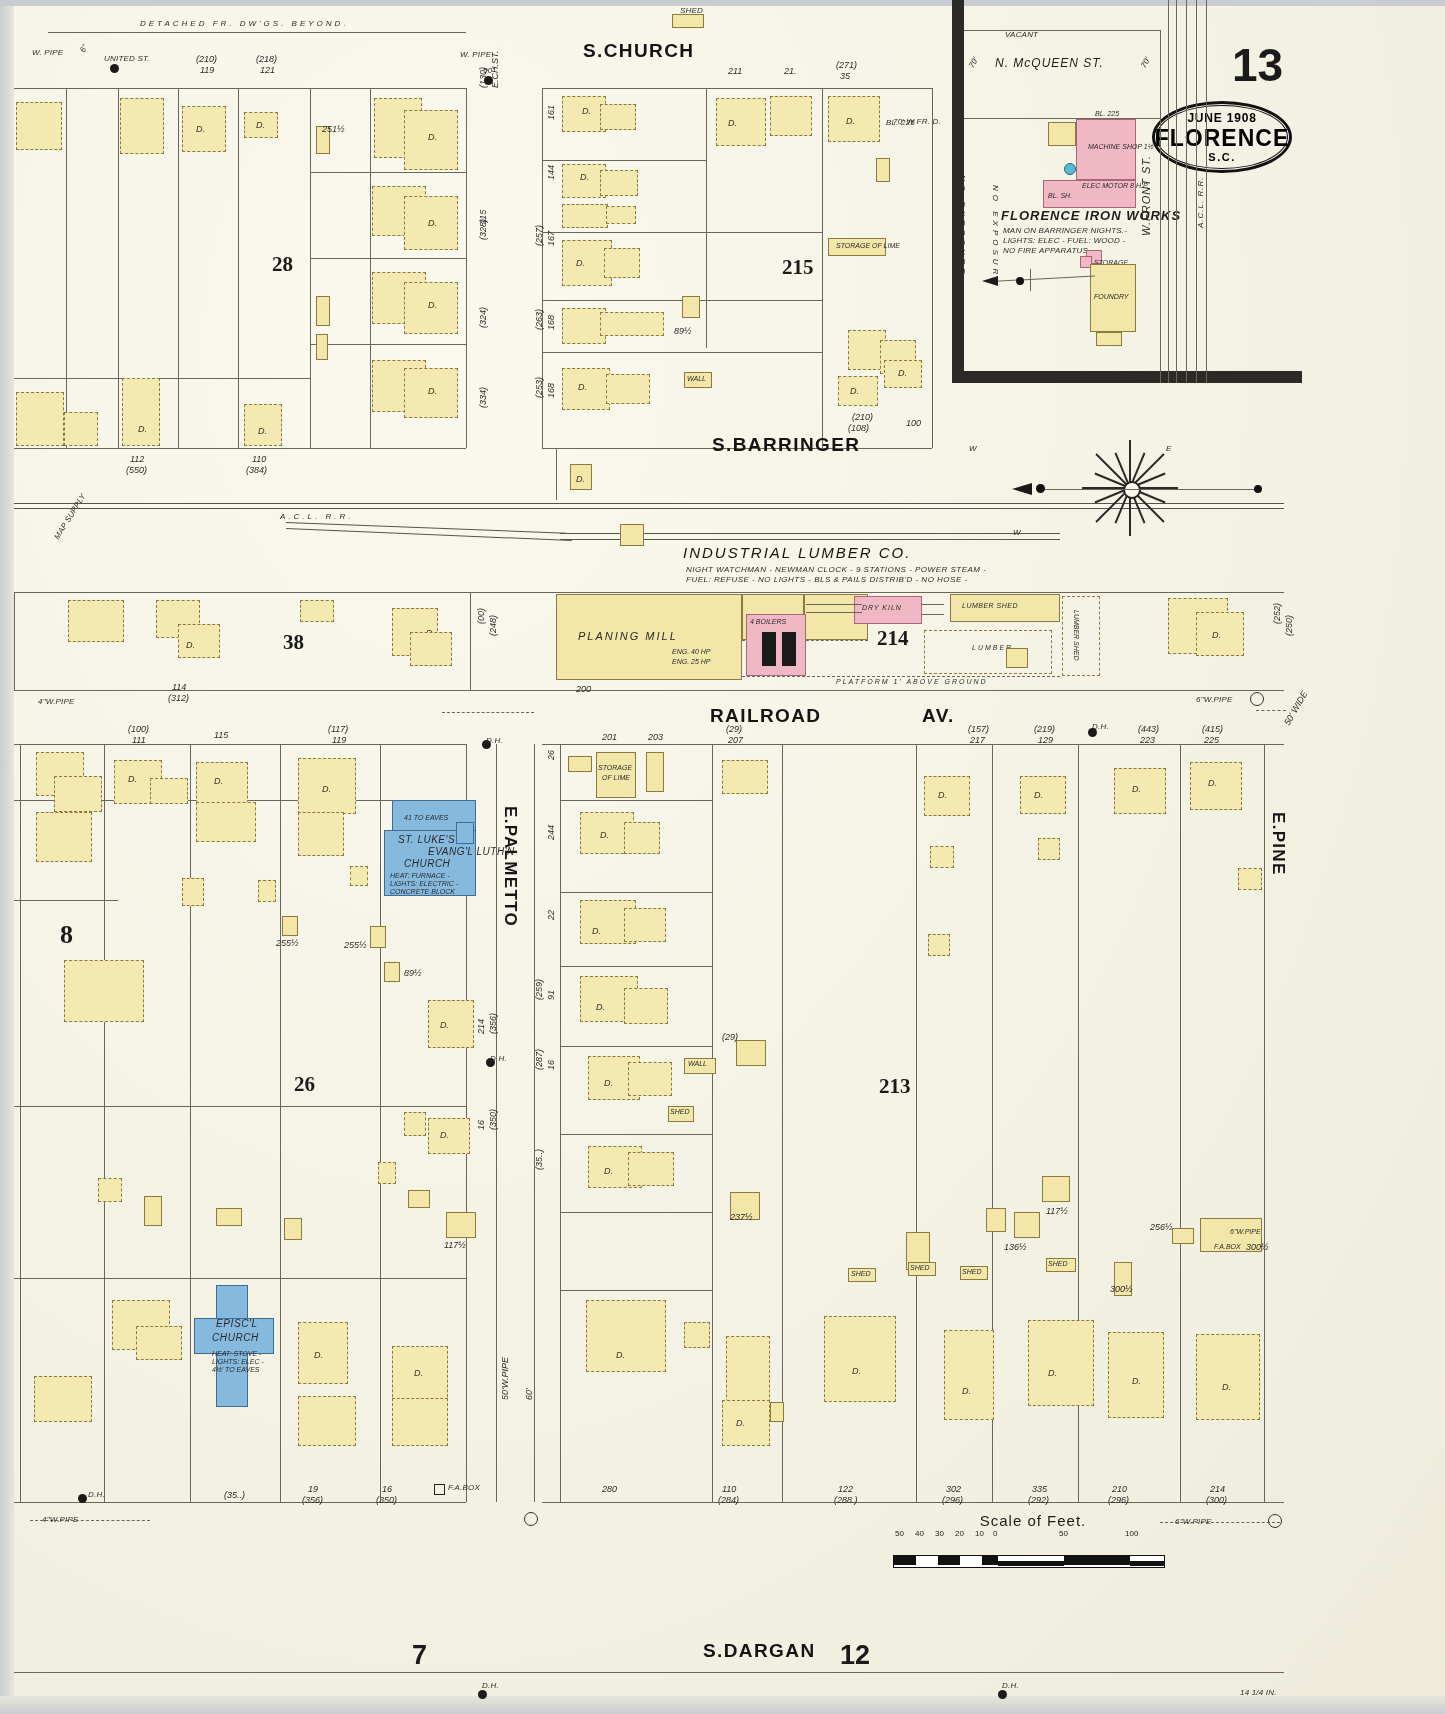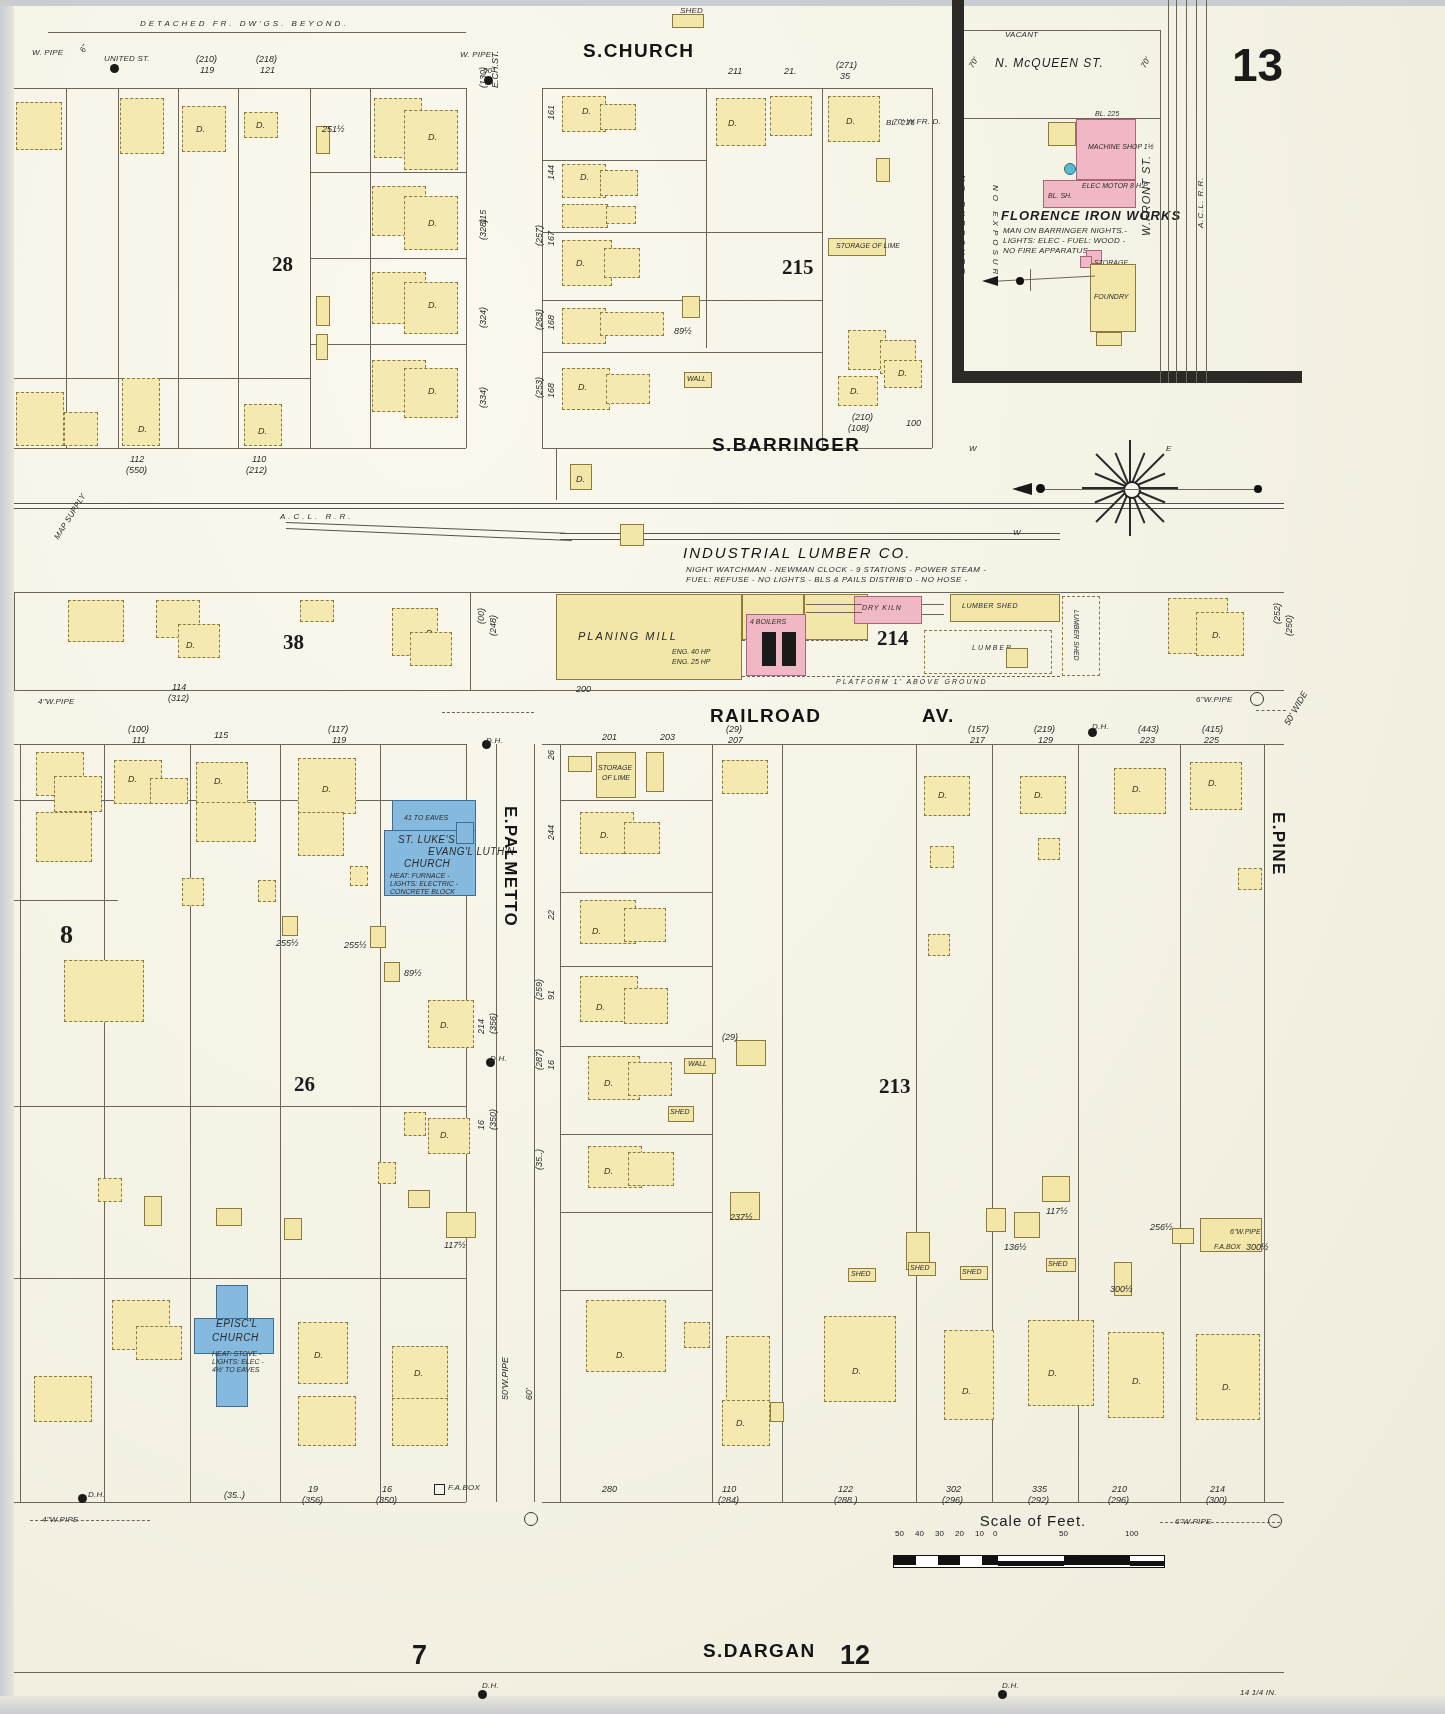--- a/index.html
+++ b/index.html
@@ -77,20 +77,27 @@
 <body>
 
 <div id="sheet">
   <div id="paper"></div>
   <div class="edge-l"></div>
   <div class="edge-t"></div>
   <div class="edge-b"></div>
 
   <div class="t sheetnum" style="left:1232px;top:38px;font-size:46px;">13</div>
 
+  <div id="cartouche">
+    <div class="ell"></div>
+    <div class="ell2"></div>
+    <div id="ctDate">JUNE 1908</div>
+    <div id="ctName">FLORENCE</div>
+    <div id="ctState">S.C.</div>
+  </div>
 
   <div id="inset">
     <div id="insetBorder"></div>
     <div id="insetBorder2"></div>
   </div>
 
   <div class="line hline" style="left:964px;top:30px;width:196px;"></div>
   <div class="line vline" style="left:1160px;top:30px;height:88px;"></div>
   <div class="line hline" style="left:964px;top:118px;width:196px;"></div>
   <div class="line vline" style="left:1160px;top:118px;height:265px;"></div>
@@ -204,21 +211,21 @@
   <div class="bldg dash" style="left:16px;top:392px;width:48px;height:54px;"></div>
   <div class="bldg dash" style="left:64px;top:412px;width:34px;height:34px;"></div>
   <div class="bldg dash" style="left:122px;top:378px;width:38px;height:68px;"></div>
   <div class="t dlbl" style="left:138px;top:424px;">D.</div>
   <div class="bldg dash" style="left:244px;top:404px;width:38px;height:42px;"></div>
   <div class="t dlbl" style="left:258px;top:426px;">D.</div>
 
   <div class="t num" style="left:130px;top:454px;">112</div>
   <div class="t num" style="left:126px;top:465px;">(550)</div>
   <div class="t num" style="left:252px;top:454px;">110</div>
-  <div class="t num" style="left:246px;top:465px;">(212)</div>
+  <div class="t num" style="left:246px;top:465px;">(384)</div>
 
   <div class="t num" style="left:478px;top:88px;transform:rotate(-90deg);transform-origin:left top;">(130)</div>
   <div class="t num" style="left:490px;top:88px;transform:rotate(-90deg);transform-origin:left top;">E.CH.ST.</div>
   <div class="t num" style="left:478px;top:240px;transform:rotate(-90deg);transform-origin:left top;">(328)</div>
   <div class="t num" style="left:478px;top:236px;transform:rotate(-90deg);transform-origin:left top;margin-top:-12px;">115</div>
   <div class="t num" style="left:478px;top:328px;transform:rotate(-90deg);transform-origin:left top;">(324)</div>
   <div class="t num" style="left:478px;top:408px;transform:rotate(-90deg);transform-origin:left top;">(334)</div>
 
   <div class="line vline" style="left:542px;top:88px;height:360px;"></div>
   <div class="line hline" style="left:542px;top:88px;width:390px;"></div>
@@ -525,21 +532,21 @@
   <div class="t num" style="left:728px;top:735px;">207</div>
   <div class="t num" style="left:968px;top:724px;">(157)</div>
   <div class="t num" style="left:970px;top:735px;">217</div>
   <div class="t num" style="left:1034px;top:724px;">(219)</div>
   <div class="t num" style="left:1038px;top:735px;">129</div>
   <div class="t num" style="left:1138px;top:724px;">(443)</div>
   <div class="t num" style="left:1140px;top:735px;">223</div>
   <div class="t num" style="left:1202px;top:724px;">(415)</div>
   <div class="t num" style="left:1204px;top:735px;">225</div>
   <div class="t num" style="left:602px;top:732px;">201</div>
-  <div class="t num" style="left:648px;top:732px;margin-left:12px;">203</div>
+  <div class="t num" style="left:648px;top:732px;">203</div>
 
   <div class="bldg" style="left:568px;top:756px;width:24px;height:16px;"></div>
   <div class="bldg" style="left:596px;top:752px;width:40px;height:46px;"></div>
   <div class="t tiny2" style="left:598px;top:764px;">STORAGE</div>
   <div class="t tiny2" style="left:602px;top:774px;">OF LIME</div>
   <div class="bldg" style="left:646px;top:752px;width:18px;height:40px;"></div>
   <div class="bldg dash" style="left:722px;top:760px;width:46px;height:34px;"></div>
   <div class="bldg dash" style="left:924px;top:776px;width:46px;height:40px;"></div>
   <div class="t dlbl" style="left:938px;top:790px;">D.</div>
   <div class="bldg dash" style="left:1020px;top:776px;width:46px;height:38px;"></div>

